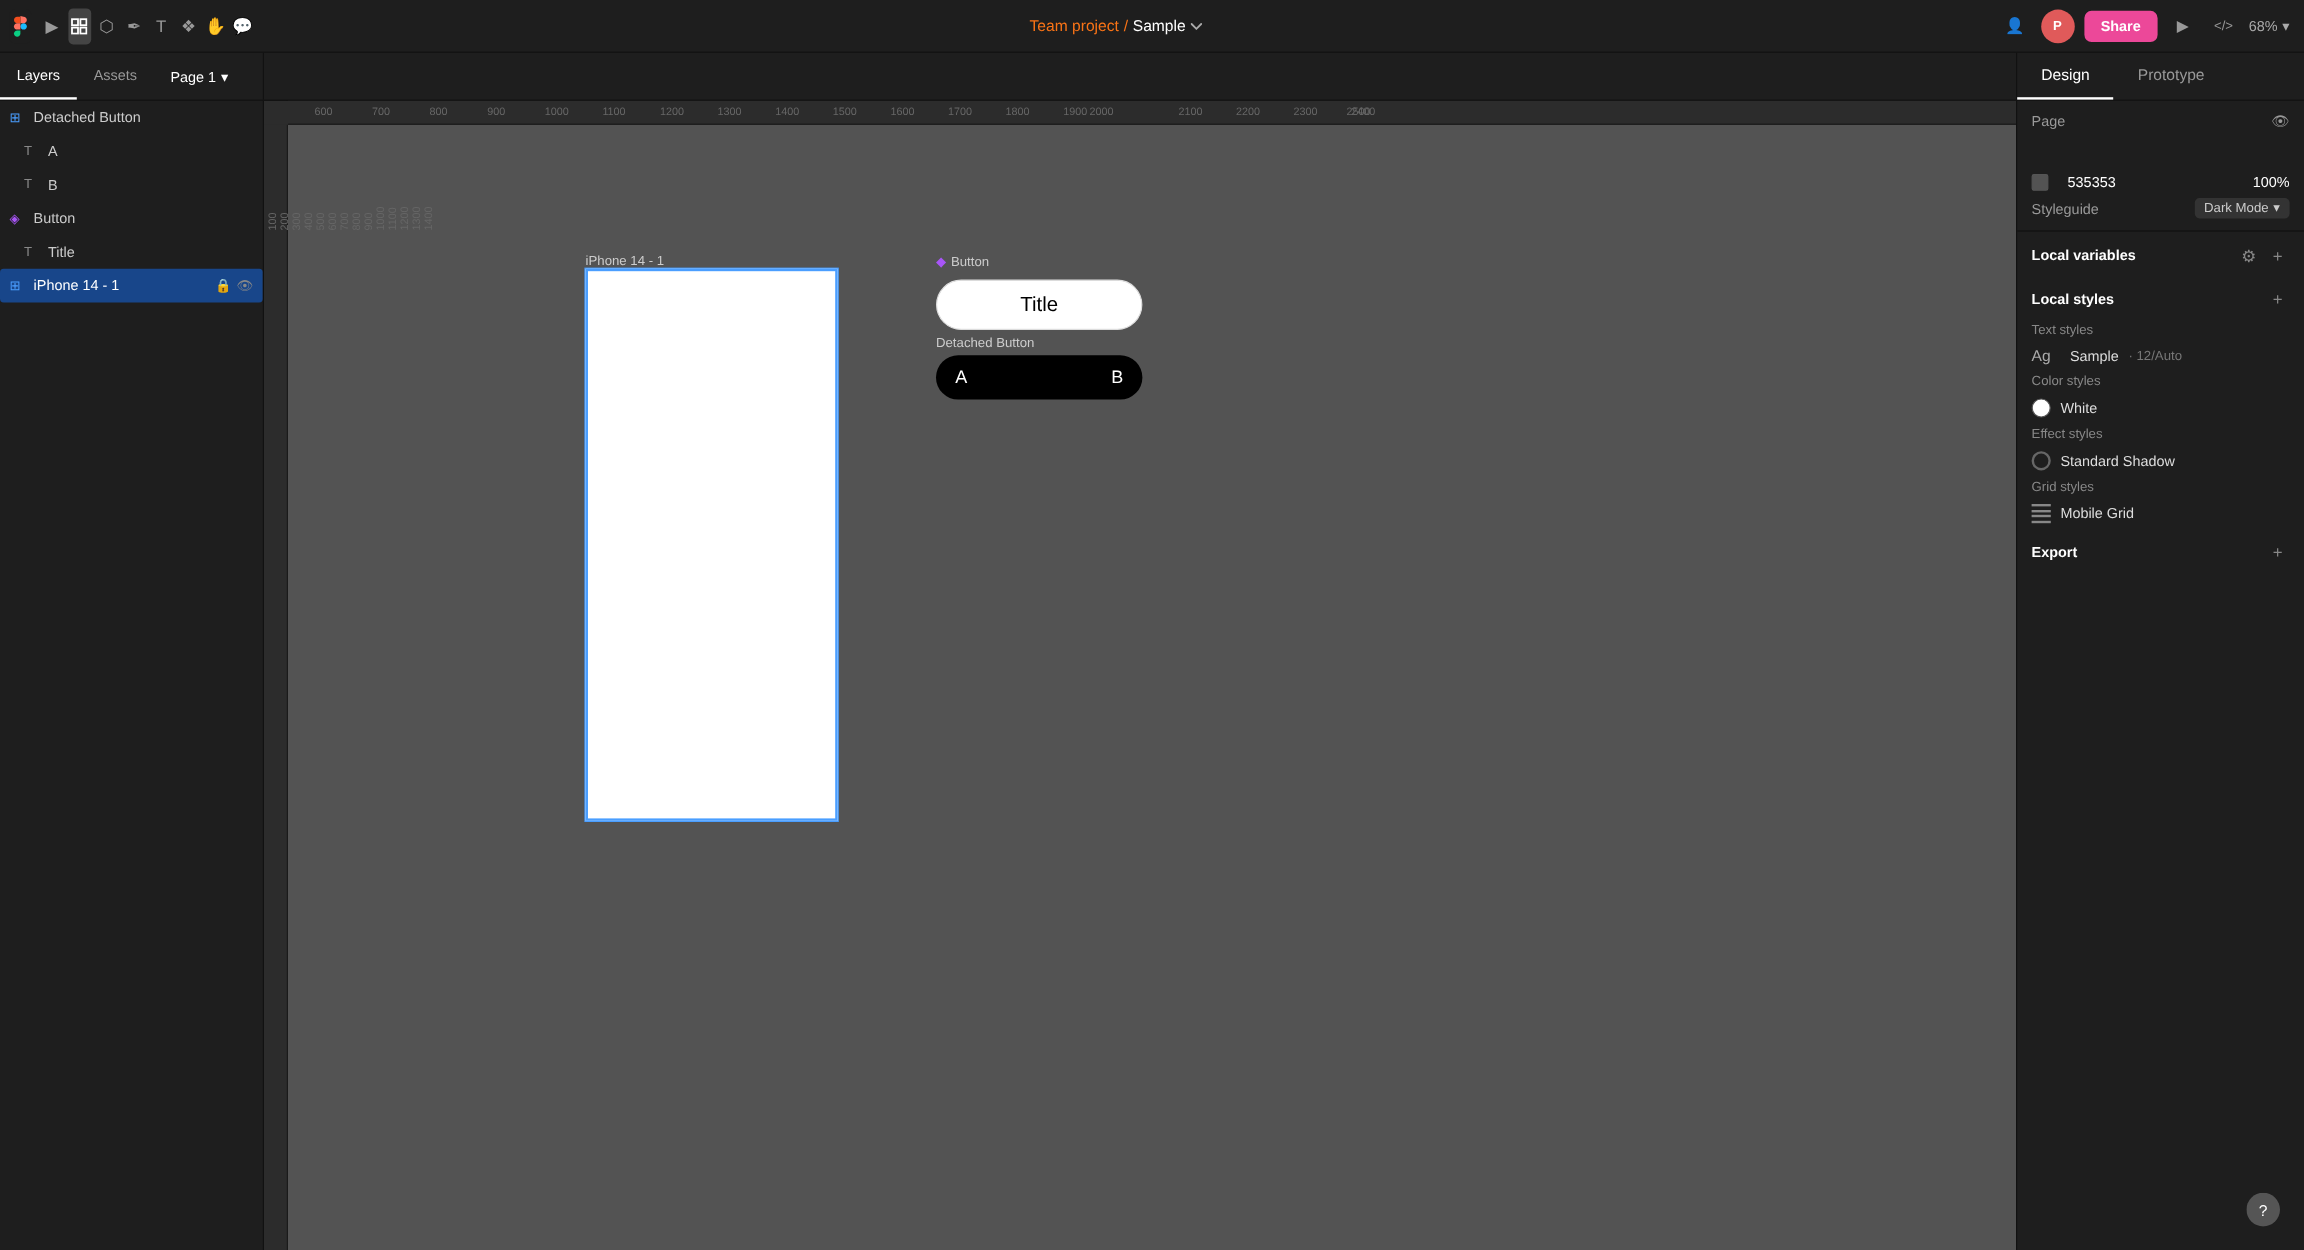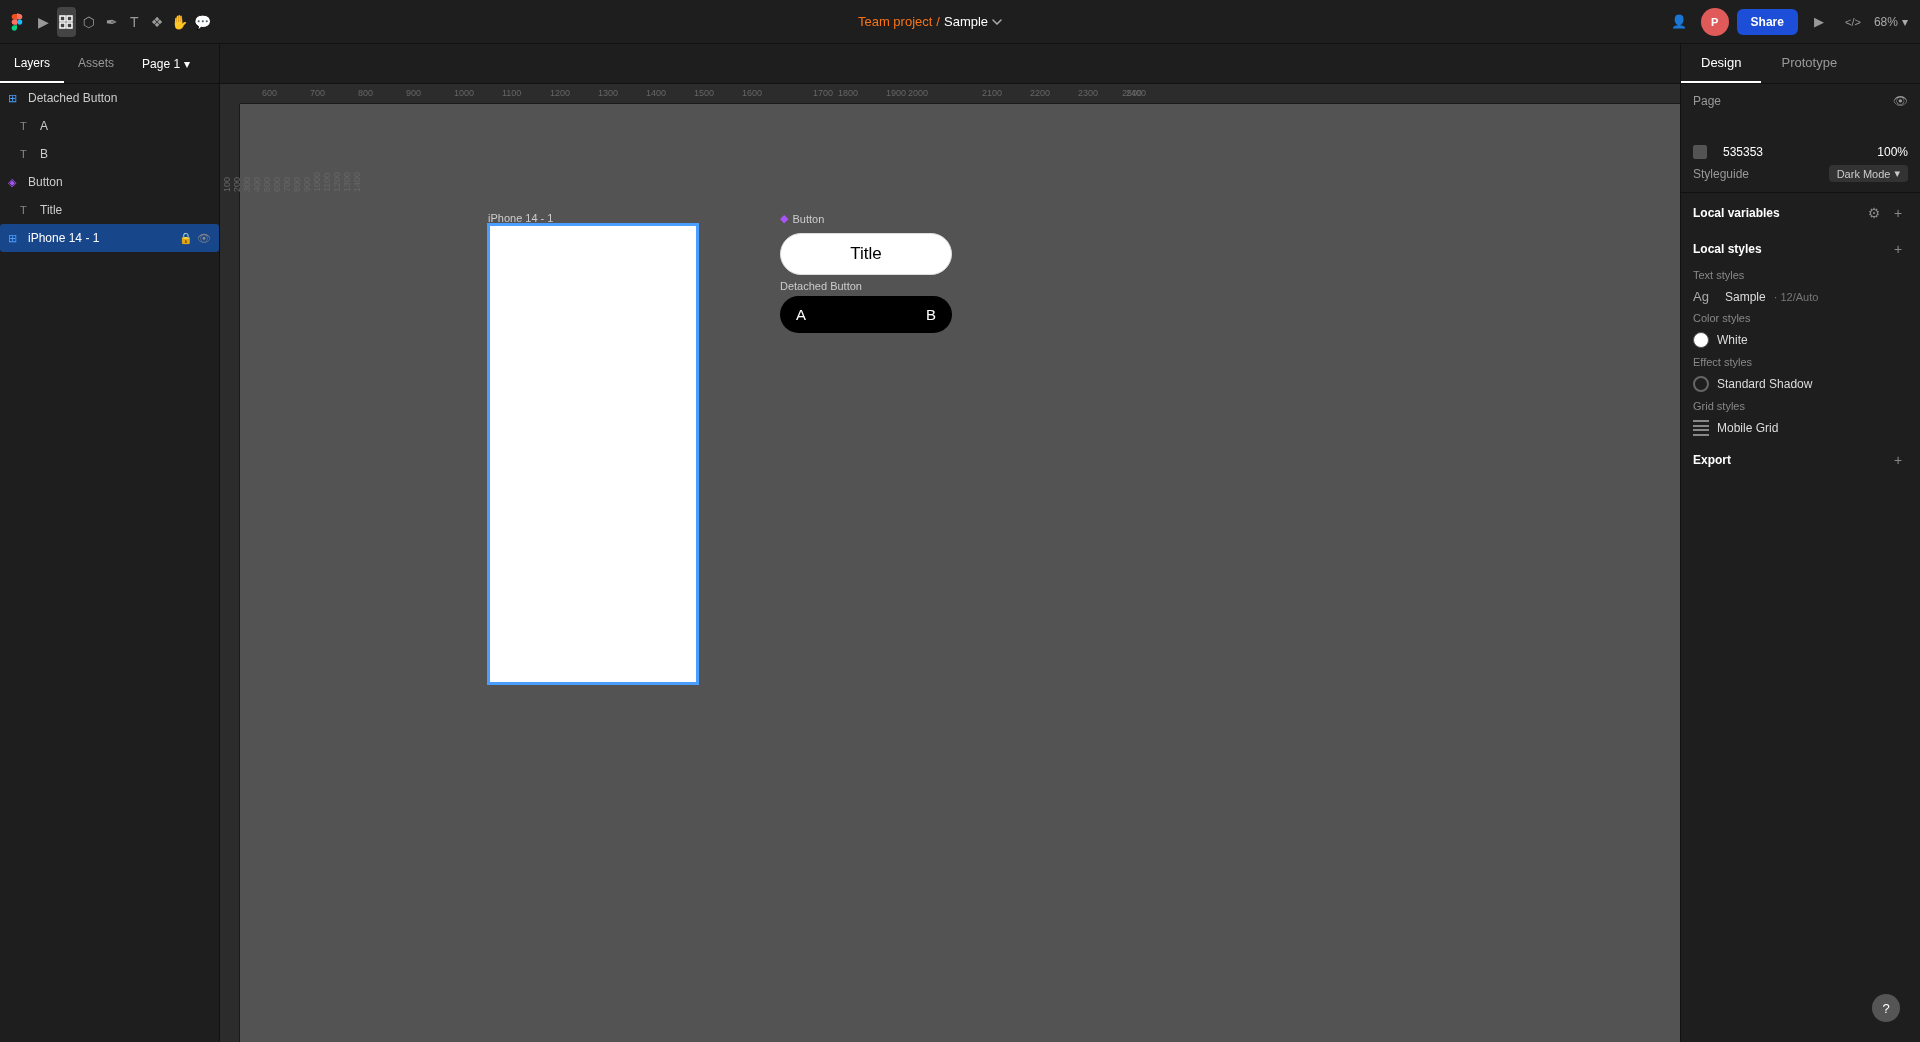--- a/index.html
+++ b/index.html
@@ -64,21 +64,21 @@
     .project-name svg { width: 12px; height: 12px; }
     .toolbar-right {
       display: flex;
       align-items: center;
       gap: 8px;
       padding: 0 12px;
       width: 280px;
       justify-content: flex-end;
     }
     .share-btn {
-      background: #1d4ed8;
+      background: #ec4899;
       color: #fff;
       border: none;
       padding: 6px 14px;
       border-radius: 6px;
       font-size: 12px;
       font-weight: 600;
       cursor: pointer;
     }
     .avatar {
       width: 28px; height: 28px;
@@ -584,21 +584,21 @@
       <div class="htick" style="left:90px">700</div>
       <div class="htick" style="left:138px">800</div>
       <div class="htick" style="left:186px">900</div>
       <div class="htick" style="left:234px">1000</div>
       <div class="htick" style="left:282px">1100</div>
       <div class="htick" style="left:330px">1200</div>
       <div class="htick" style="left:378px">1300</div>
       <div class="htick" style="left:426px">1400</div>
       <div class="htick" style="left:474px">1500</div>
       <div class="htick" style="left:522px">1600</div>
-      <div class="htick" style="left:593px">1700</div>
+      <div class="htick" style="left:570px">1700</div>
       <div class="htick" style="left:618px">1800</div>
       <div class="htick" style="left:666px">1900</div>
       <div class="htick" style="left:688px">2000</div>
       <div class="htick" style="left:762px">2100</div>
       <div class="htick" style="left:810px">2200</div>
       <div class="htick" style="left:858px">2300</div>
       <div class="htick" style="left:906px">2400</div>
       <div class="htick" style="left:902px">2500</div>
     </div>
 

